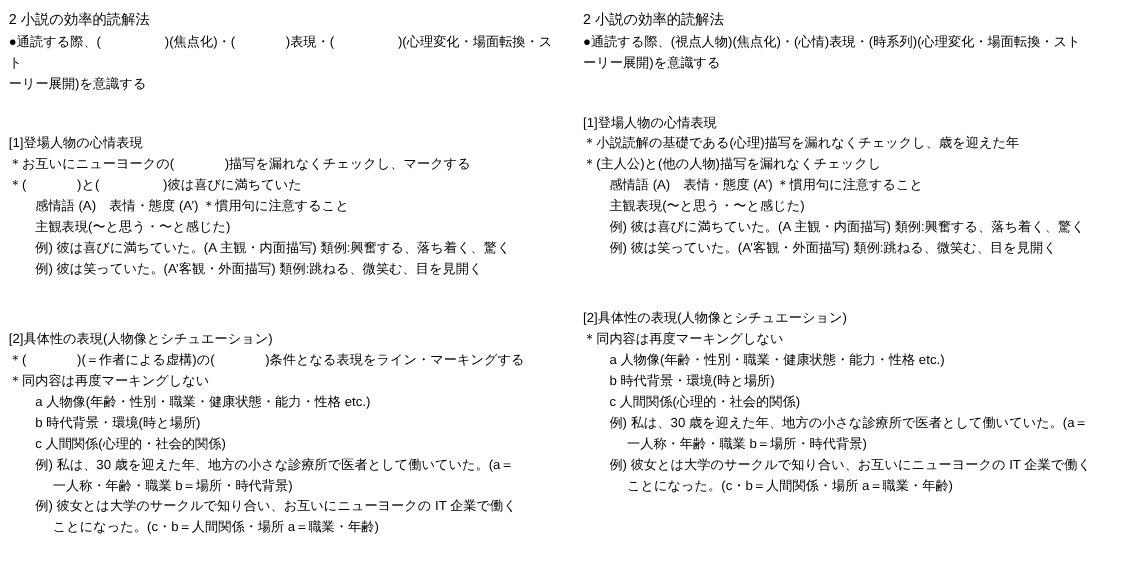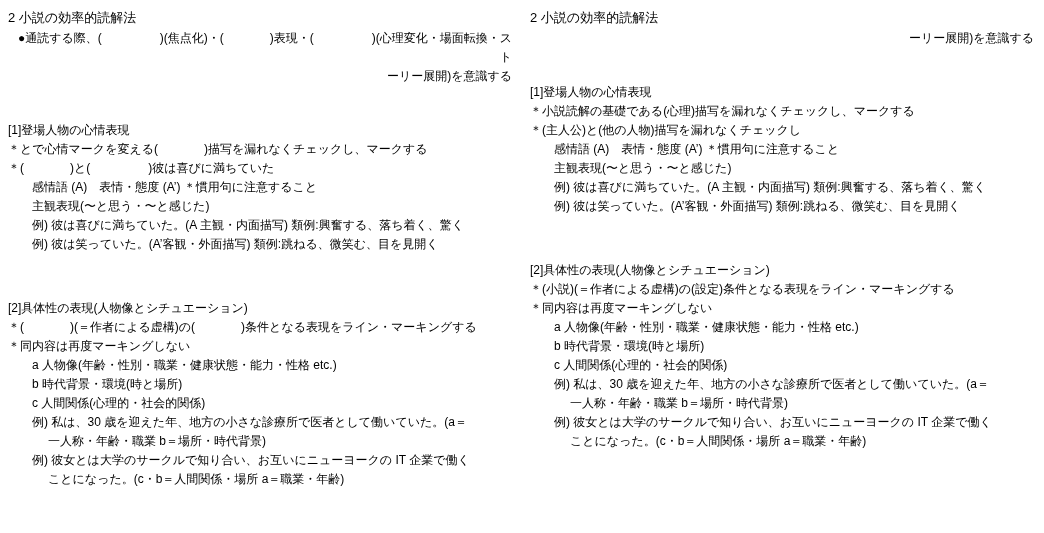--- a/index.html
+++ b/index.html
@@ -35,21 +35,20 @@
     font-size: 12px;
     line-height: 19px;
     white-space: nowrap;
   }
   .lead {
     font-size: 12px;
     line-height: 19px;
   }
   .lead .l2 {
     display: block;
-    text-align: right;
   }
   .gap-lg {
     height: 19px;
   }
   .gap-md {
     height: 10px;
   }
   .sec-head {
     font-size: 12px;
     line-height: 19px;
@@ -81,21 +80,21 @@
         <span>●通読する際、(</span><span class="blank blank-lg"></span><span>)(焦点化)・(</span><span class="blank blank-md"></span><span>)表現・(</span><span class="blank blank-lg"></span><span>)(心理変化・場面転換・スト</span>
       </span>
       <span class="l2">ーリー展開)を意識する</span>
     </div>
 
     <div class="gap-lg"></div>
 
     <div class="line sec-head">[1]登場人物の心情表現</div>
 
     <div class="line">
-      <span>＊とで心情マークを変える(</span><span class="blank blank-md"></span><span>)描写を漏れなくチェックし、マークする</span>
+      <span>＊お互いにニューヨークの(</span><span class="blank blank-md"></span><span>)描写を漏れなくチェックし、マークする</span>
     </div>
 
     <div class="line">
       <span>＊(</span><span class="blank blank-md"></span><span>)と(</span><span class="blank blank-lg"></span><span>)彼は喜びに満ちていた</span>
     </div>
 
     <div class="line indent1">感情語 (A)　表情・態度 (A’) ＊慣用句に注意すること</div>
     <div class="line indent1">主観表現(〜と思う・〜と感じた)</div>
     <div class="line indent1">例) 彼は喜びに満ちていた。(A 主観・内面描写) 類例:興奮する、落ち着く、驚く</div>
     <div class="line indent1">例) 彼は笑っていた。(A’客観・外面描写) 類例:跳ねる、微笑む、目を見開く</div>
@@ -116,38 +115,38 @@
     <div class="line indent1">例) 私は、30 歳を迎えた年、地方の小さな診療所で医者として働いていた。(a＝</div>
     <div class="line indent2">一人称・年齢・職業 b＝場所・時代背景)</div>
     <div class="line indent1">例) 彼女とは大学のサークルで知り合い、お互いにニューヨークの IT 企業で働く</div>
     <div class="line indent2">ことになった。(c・b＝人間関係・場所 a＝職業・年齢)</div>
   </div>
 
   <div class="column">
     <div class="title">2 小説の効率的読解法</div>
 
     <div class="lead">
+      <span class="l2">●通読する際、(視点人物)(焦点化)・(心情)表現・(時系列)(心理変化・場面転換・スト</span>
       <span class="l2">ーリー展開)を意識する</span>
     </div>
 
     <div class="gap-lg"></div>
 
     <div class="line sec-head">[1]登場人物の心情表現</div>
-    <div class="line">＊小説読解の基礎である(心理)描写を漏れなくチェックし、マークする</div>
+    <div class="line">＊小説読解の基礎である(心理)描写を漏れなくチェックし、歳を迎えた年</div>
     <div class="line">＊(主人公)と(他の人物)描写を漏れなくチェックし</div>
     <div class="line indent1">感情語 (A)　表情・態度 (A’) ＊慣用句に注意すること</div>
     <div class="line indent1">主観表現(〜と思う・〜と感じた)</div>
     <div class="line indent1">例) 彼は喜びに満ちていた。(A 主観・内面描写) 類例:興奮する、落ち着く、驚く</div>
     <div class="line indent1">例) 彼は笑っていた。(A’客観・外面描写) 類例:跳ねる、微笑む、目を見開く</div>
 
     <div class="gap-lg"></div>
     <div class="gap-md"></div>
 
     <div class="line sec-head">[2]具体性の表現(人物像とシチュエーション)</div>
-    <div class="line">＊(小説)(＝作者による虚構)の(設定)条件となる表現をライン・マーキングする</div>
     <div class="line">＊同内容は再度マーキングしない</div>
     <div class="line indent1">a 人物像(年齢・性別・職業・健康状態・能力・性格 etc.)</div>
     <div class="line indent1">b 時代背景・環境(時と場所)</div>
     <div class="line indent1">c 人間関係(心理的・社会的関係)</div>
     <div class="line indent1">例) 私は、30 歳を迎えた年、地方の小さな診療所で医者として働いていた。(a＝</div>
     <div class="line indent2">一人称・年齢・職業 b＝場所・時代背景)</div>
     <div class="line indent1">例) 彼女とは大学のサークルで知り合い、お互いにニューヨークの IT 企業で働く</div>
     <div class="line indent2">ことになった。(c・b＝人間関係・場所 a＝職業・年齢)</div>
   </div>
 

